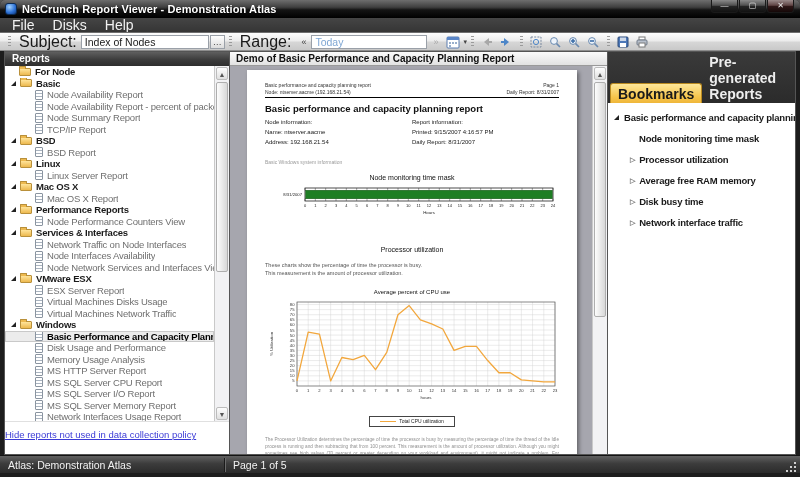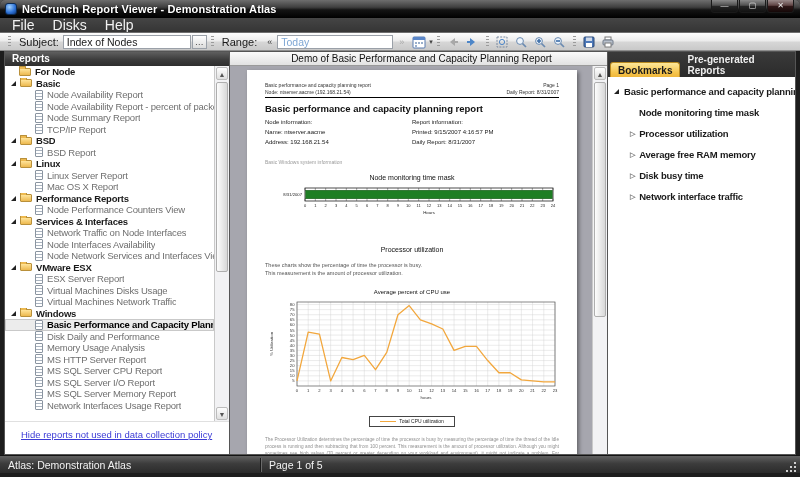--- a/index.html
+++ b/index.html
@@ -26,21 +26,21 @@
     background:linear-gradient(#454545,#353535); display:flex; align-items:center; padding-left:12px; }
   .menu-item { color:#f2f2f2; font-size:14px; margin-right:18px; cursor:default; }
 
   
   .toolbar { position:absolute; left:0; top:32px; width:800px; height:19px;
     background:linear-gradient(#fdfdfd,#ececec 45%,#d6d6d6 55%,#c9c9c9);
     border-top:1px solid #6e6e6e; border-bottom:1px solid #8d8d8d;
     display:flex; align-items:center; padding-left:4px; }
   .grip { width:3px; height:12px; margin:0 4px;
     background:repeating-linear-gradient(#9a9a9a 0 1px, transparent 1px 3px); }
-  .tb-label { font-size:11px; color:#1a1a1a; margin:0 4px; }
+  .tb-label { font-size:16px; color:#1a1a1a; margin:0 4px; }
   .tb-input { height:14px; border:1px solid #9aa0a8; background:#fff; font-size:10.5px;
     padding:4px 3px; color:#1a1a1a; }
   .tb-input.range { color:#7fa7d4; }
   .tb-btn { height:14px; min-width:15px; border:1px solid #9aa0a8; margin-left:1px;
     background:linear-gradient(#fff,#dcdcdc); font-size:9px; line-height:12px;
     text-align:center; color:#444; cursor:pointer; }
   .tb-btn.flat { border-color:transparent; background:transparent; }
   .tb-btn.disabled { color:#a8a8a8; }
   .tb-icon { width:17px; height:16px; display:flex; align-items:center; justify-content:center;
     margin:0 1px; cursor:pointer; }
@@ -49,21 +49,21 @@
   
   .main { position:absolute; left:0; top:51px; width:800px; height:404px; background:#1d1d1d;
     display:flex; }
   .left-panel  { width:226px; margin-left:4px; background:#fff; display:flex; flex-direction:column; border:1px solid #555; }
   .center-panel{ width:378px; background:#a6a6ae; display:flex; flex-direction:column; border:1px solid #555; border-left:none; }
   .right-panel { width:188px; background:#fff; display:flex; flex-direction:column; border:1px solid #555; border-left:none; margin-right:4px; }
 
   .panel-header { height:14px; flex:0 0 14px; background:linear-gradient(#5f5f5f,#3c3c3c 55%,#2e2e2e);
     color:#fff; font-size:10px; font-weight:bold; padding:1px 0 0 7px; }
   .center-header { height:14px; flex:0 0 14px; background:linear-gradient(#fbfbfb,#e2e2e2);
-    border-bottom:1px solid #9a9a9a; color:#111; font-size:10px; font-weight:normal; padding:1px 0 0 6px;text-align:center; }
+    border-bottom:1px solid #9a9a9a; color:#111; font-size:10px; font-weight:bold; padding:1px 0 0 6px; }
 
   
   .tree-zone { position:relative; flex:1 1 auto; overflow:hidden; background:#fff; }
   .tree-scroll { position:absolute; left:0; top:0; right:15px; bottom:0; overflow:hidden; }
   .tree-row { height:11.5px; display:flex; align-items:center; white-space:nowrap; overflow:hidden;
     font-size:9.5px; letter-spacing:-0.2px; cursor:pointer; }
   .tree-row .lbl { overflow:hidden; text-overflow:clip; }
   .tree-row.cat  { padding-left:6px; font-weight:bold; color:#1a1a1a; }
   .tree-row.root { padding-left:14px; font-weight:bold; color:#1a1a1a; }
   .tree-row.leaf { padding-left:30px; color:#6f6f6f; }
@@ -71,21 +71,21 @@
     outline:1px solid #c9c9c9; outline-offset:-1px; }
   .exp-open { width:0; height:0; border-bottom:5px solid #222; border-left:5px solid transparent;
     margin-right:4px; flex:0 0 auto; }
   .exp-closed { font-size:7px; color:#777; margin-right:3px; flex:0 0 auto; }
   .folder-ico { width:12px; height:8px; position:relative; margin-right:4px; flex:0 0 auto;
     background:linear-gradient(#ffe49a,#edb94f); border:1px solid #b9903a; border-radius:1px; }
   .folder-ico:before { content:""; position:absolute; left:-1px; top:-3px; width:5px; height:2px;
     background:#edb94f; border:1px solid #b9903a; border-bottom:none; border-radius:1px 1px 0 0; }
   .doc-ico { width:8px; height:10px; margin-right:4px; flex:0 0 auto; background:
     repeating-linear-gradient(#fff 0 2px, #aab4c0 2px 3px); border:1px solid #8a94a0; border-radius:1px; }
-  .left-footer { flex:0 0 33px; background:#fff; padding:2px 16px; border-top:1px solid #e0e0e0; }
+  .left-footer { flex:0 0 33px; background:#fff; padding:2px 0; border-top:1px solid #e0e0e0; }
   .left-footer a { font-size:9.5px; color:#3b3bd6; text-decoration:underline; line-height:1.3; cursor:pointer; }
 
   
   .vscroll { position:absolute; right:0; top:0; bottom:0; width:15px; background:#f2f2f4;
     border-left:1px solid #c9c9c9; }
   .sb-arrow { position:absolute; left:1px; right:1px; height:13px; text-align:center;
     font-size:7px; color:#555; line-height:13px; background:linear-gradient(#fdfdfd,#dfdfdf);
     border:1px solid #bcbcbc; border-radius:2px; cursor:pointer; }
   .sb-up { top:1px; } .sb-down { bottom:1px; }
   .sb-thumb { position:absolute; left:1px; right:1px; background:linear-gradient(90deg,#fdfdfd,#d8d8d8);
@@ -108,38 +108,38 @@
   .chart-wrap { text-align:center; margin-top:2px; }
   .cpu-legend { width:86px; margin:3px auto 0 auto; border:1px solid #444; padding:1.5px 3px;
     display:flex; align-items:center; justify-content:center; gap:3px; }
   .legend-line { display:inline-block; width:16px; border-top:1.4px solid #f2a73d; }
   .cpu-legend span.t { font-size:5px; color:#222; }
   .foot-para { font-size:4.7px; color:#8f8f8f; margin-top:9px; line-height:1.5; text-align:justify; }
 
   
   .tabbar { flex:0 0 16px; background:linear-gradient(#3a3a3a,#2b2b2b); display:flex; align-items:flex-end;
     padding-left:2px; }
-  .tab { font-size:10px; padding:2px 7px 1px 7px; border-radius:3px 3px 0 0; cursor:pointer; }
+  .tab { font-size:14px; padding:2px 7px 1px 7px; border-radius:3px 3px 0 0; cursor:pointer; }
   .tab.active { background:linear-gradient(#fde79a,#f6c44a 70%,#efb63a); color:#1a1a1a; font-weight:bold;
     border:1px solid #b98a20; border-bottom:none; }
   .tab.inactive { color:#eee; font-weight:bold; }
   .bm-tree { flex:1 1 auto; background:#fff; padding-top:4px; }
   .bm-row { height:21px; display:flex; align-items:center; font-size:9.5px; letter-spacing:-0.2px;
     color:#1a1a1a; font-weight:bold; white-space:nowrap; overflow:hidden; cursor:pointer; }
   .bm-row.l0 { padding-left:6px; }
   .bm-row.l1 { padding-left:22px; }
   .bm-row .exp-open { margin-right:5px; }
   .bm-row .exp-closed { margin-right:4px; }
   .bm-row .no-exp { width:9px; flex:0 0 auto; }
 
   
   .statusbar { position:absolute; left:0; top:455px; width:800px; height:18px;
     background:linear-gradient(#616161,#3c3c3c 45%,#2b2b2b); border-top:1px solid #141414;
     display:flex; align-items:center; color:#f2f2f2; font-size:10.5px; }
-  .sb-seg1 { width:260px; padding-left:8px; }
+  .sb-seg1 { width:224px; padding-left:8px; }
   .sb-sep { width:1px; height:14px; background:#1a1a1a; box-shadow:1px 0 0 #6a6a6a; }
   .sb-seg2 { padding-left:8px; flex:1; }
   .resize-grip { width:11px; height:11px; margin-right:3px; align-self:flex-end;
     background:
       radial-gradient(circle at 9px 9px, #cfcfcf 1px, transparent 1.4px),
       radial-gradient(circle at 5px 9px, #cfcfcf 1px, transparent 1.4px),
       radial-gradient(circle at 9px 5px, #cfcfcf 1px, transparent 1.4px),
       radial-gradient(circle at 1px 9px, #cfcfcf 1px, transparent 1.4px),
       radial-gradient(circle at 5px 5px, #cfcfcf 1px, transparent 1.4px),
       radial-gradient(circle at 9px 1px, #cfcfcf 1px, transparent 1.4px); }
@@ -280,20 +280,25 @@
             </div>
             <div class="tree-row cat">
               <span class="exp-open"></span>
               <span class="folder-ico"></span>
               <span class="lbl">Linux</span>
             </div>
             <div class="tree-row leaf">
               <span class="doc-ico"></span>
               <span class="lbl">Linux Server Report</span>
             </div>
+            <div class="tree-row cat">
+              <span class="exp-open"></span>
+              <span class="folder-ico"></span>
+              <span class="lbl">Mac OS X</span>
+            </div>
             <div class="tree-row leaf">
               <span class="doc-ico"></span>
               <span class="lbl">Mac OS X Report</span>
             </div>
             <div class="tree-row cat">
               <span class="exp-open"></span>
               <span class="folder-ico"></span>
               <span class="lbl">Performance Reports</span>
             </div>
             <div class="tree-row leaf">
@@ -338,21 +343,21 @@
               <span class="exp-open"></span>
               <span class="folder-ico"></span>
               <span class="lbl">Windows</span>
             </div>
             <div class="tree-row leaf selected">
               <span class="doc-ico"></span>
               <span class="lbl">Basic Performance and Capacity Planning Report</span>
             </div>
             <div class="tree-row leaf">
               <span class="doc-ico"></span>
-              <span class="lbl">Disk Daily and Performance</span>
+              <span class="lbl">Disk Usage and Performance</span>
             </div>
             <div class="tree-row leaf">
               <span class="doc-ico"></span>
               <span class="lbl">Memory Usage Analysis</span>
             </div>
             <div class="tree-row leaf">
               <span class="doc-ico"></span>
               <span class="lbl">MS HTTP Server Report</span>
             </div>
             <div class="tree-row leaf">

